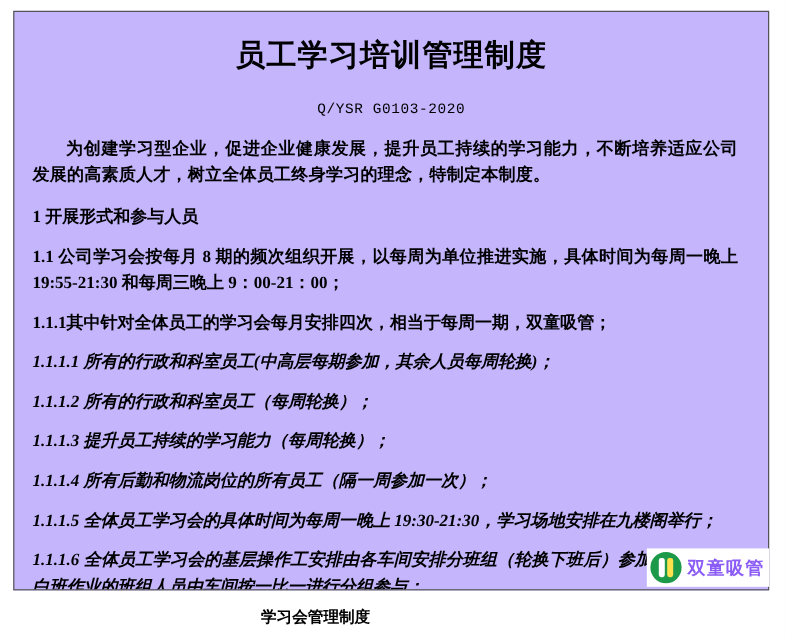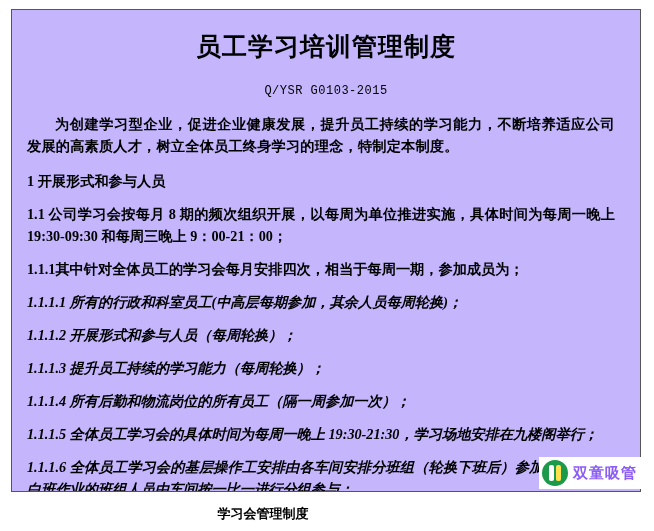--- a/index.html
+++ b/index.html
@@ -125,29 +125,29 @@
     font-family: "Liberation Sans", "DejaVu Sans", sans-serif;
     letter-spacing: 1px;
     white-space: nowrap;
   }
 </style>
 </head>
 <body>
 
 <div class="page">
   <h1 class="doc-title">员工学习培训管理制度</h1>
-  <div class="doc-code">Q/YSR G0103-2015</div>
+  <div class="doc-code">Q/YSR G0103-2020</div>
 
   <div class="body-wrap">
     <p class="para intro">为创建学习型企业，促进企业健康发展，提升员工持续的学习能力，不断培养适应公司发展的高素质人才，树立全体员工终身学习的理念，特制定本制度。</p>
     <p class="para section-head">1 开展形式和参与人员</p>
-    <p class="para item">1.1  公司学习会按每月 8 期的频次组织开展，以每周为单位推进实施，具体时间为每周一晚上 19:30-09:30 和每周三晚上 9：00-21：00；</p>
-    <p class="para sub1">1.1.1其中针对全体员工的学习会每月安排四次，相当于每周一期，参加成员为；</p>
+    <p class="para item">1.1  公司学习会按每月 8 期的频次组织开展，以每周为单位推进实施，具体时间为每周一晚上 19:55-21:30 和每周三晚上 9：00-21：00；</p>
+    <p class="para sub1">1.1.1其中针对全体员工的学习会每月安排四次，相当于每周一期，双童吸管；</p>
     <p class="para sub2">1.1.1.1  所有的行政和科室员工(中高层每期参加，其余人员每周轮换)；</p>
-    <p class="para sub2">1.1.1.2  开展形式和参与人员（每周轮换）；</p>
+    <p class="para sub2">1.1.1.2  所有的行政和科室员工（每周轮换）；</p>
     <p class="para sub2">1.1.1.3  提升员工持续的学习能力（每周轮换）；</p>
     <p class="para sub2">1.1.1.4  所有后勤和物流岗位的所有员工（隔一周参加一次）；</p>
     <p class="para sub2">1.1.1.5   全体员工学习会的具体时间为每周一晚上 19:30-21:30，学习场地安排在九楼阁举行；</p>
     <p class="para sub2">1.1.1.6  全体员工学习会的基层操作工安排由各车间安排分班组（轮换下班后）参加，对于上长白班作业的班组人员由车间按一比一进行分组参与；</p>
   </div>
 </div>
 
 <div class="watermark">
   <span class="wm-logo"></span>
   <span class="wm-text">双童吸管</span>

